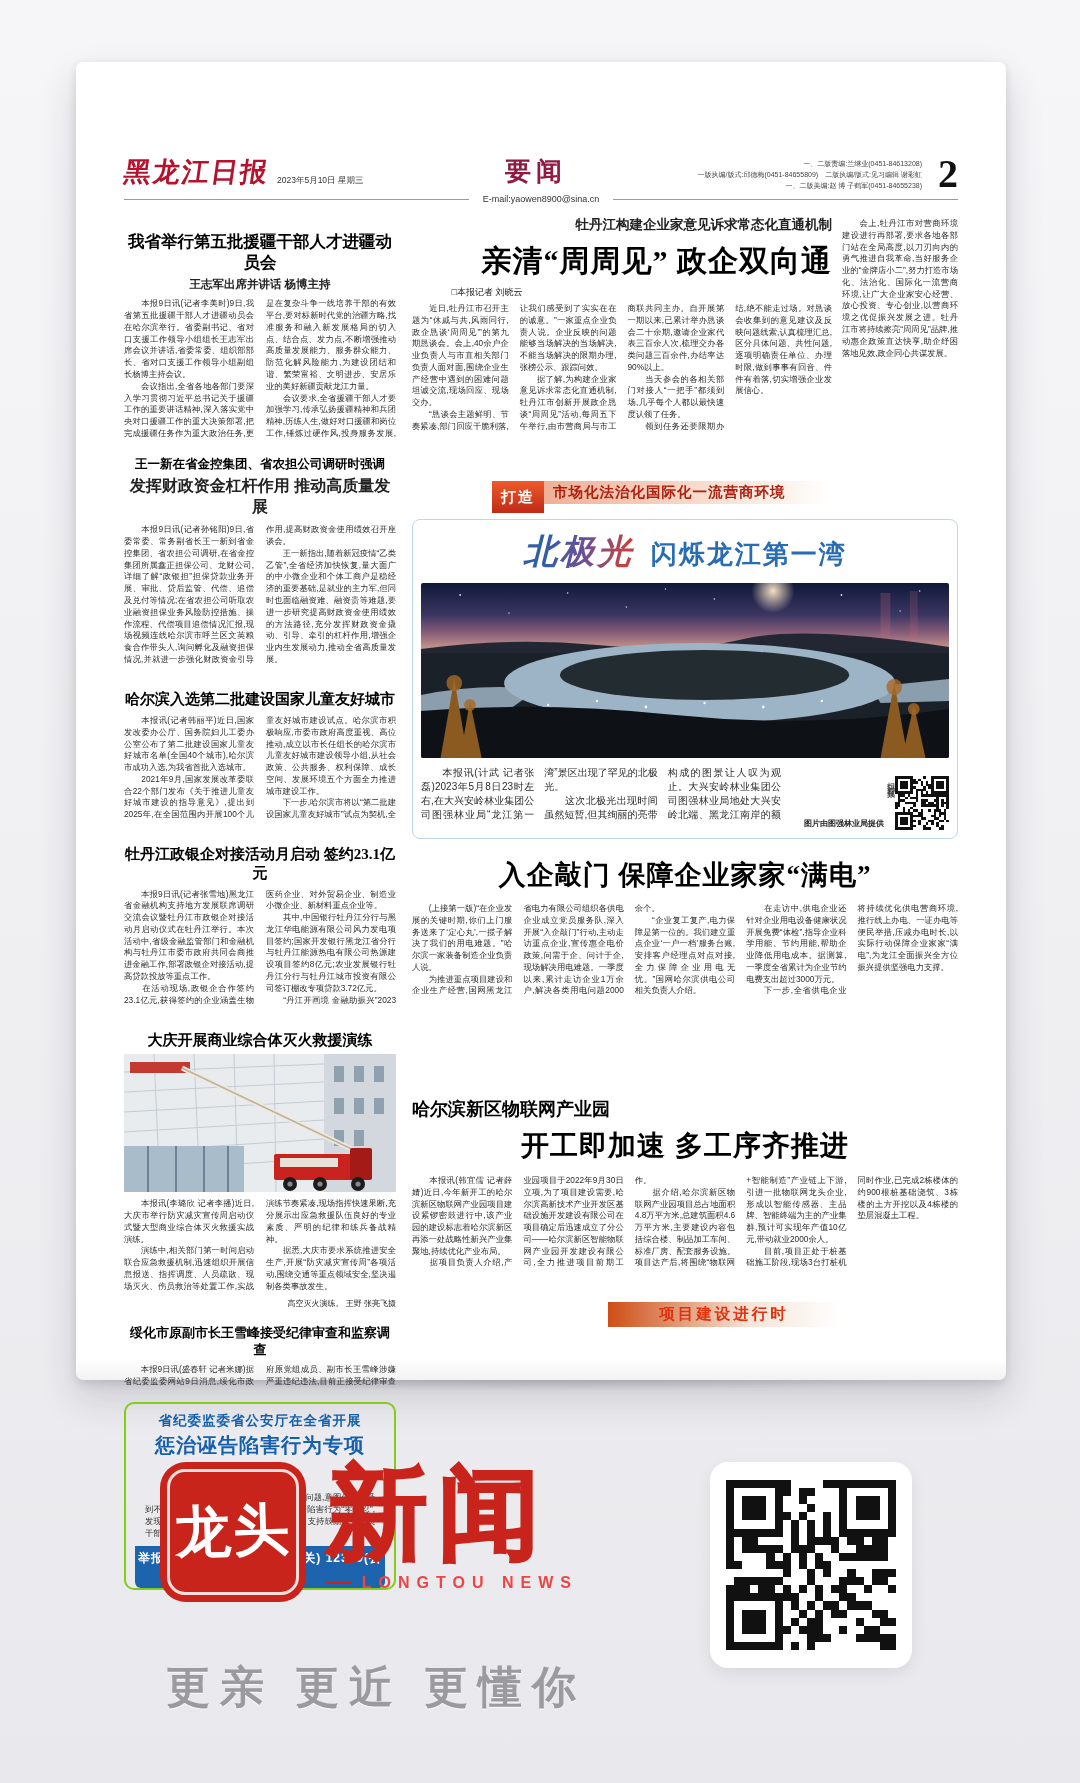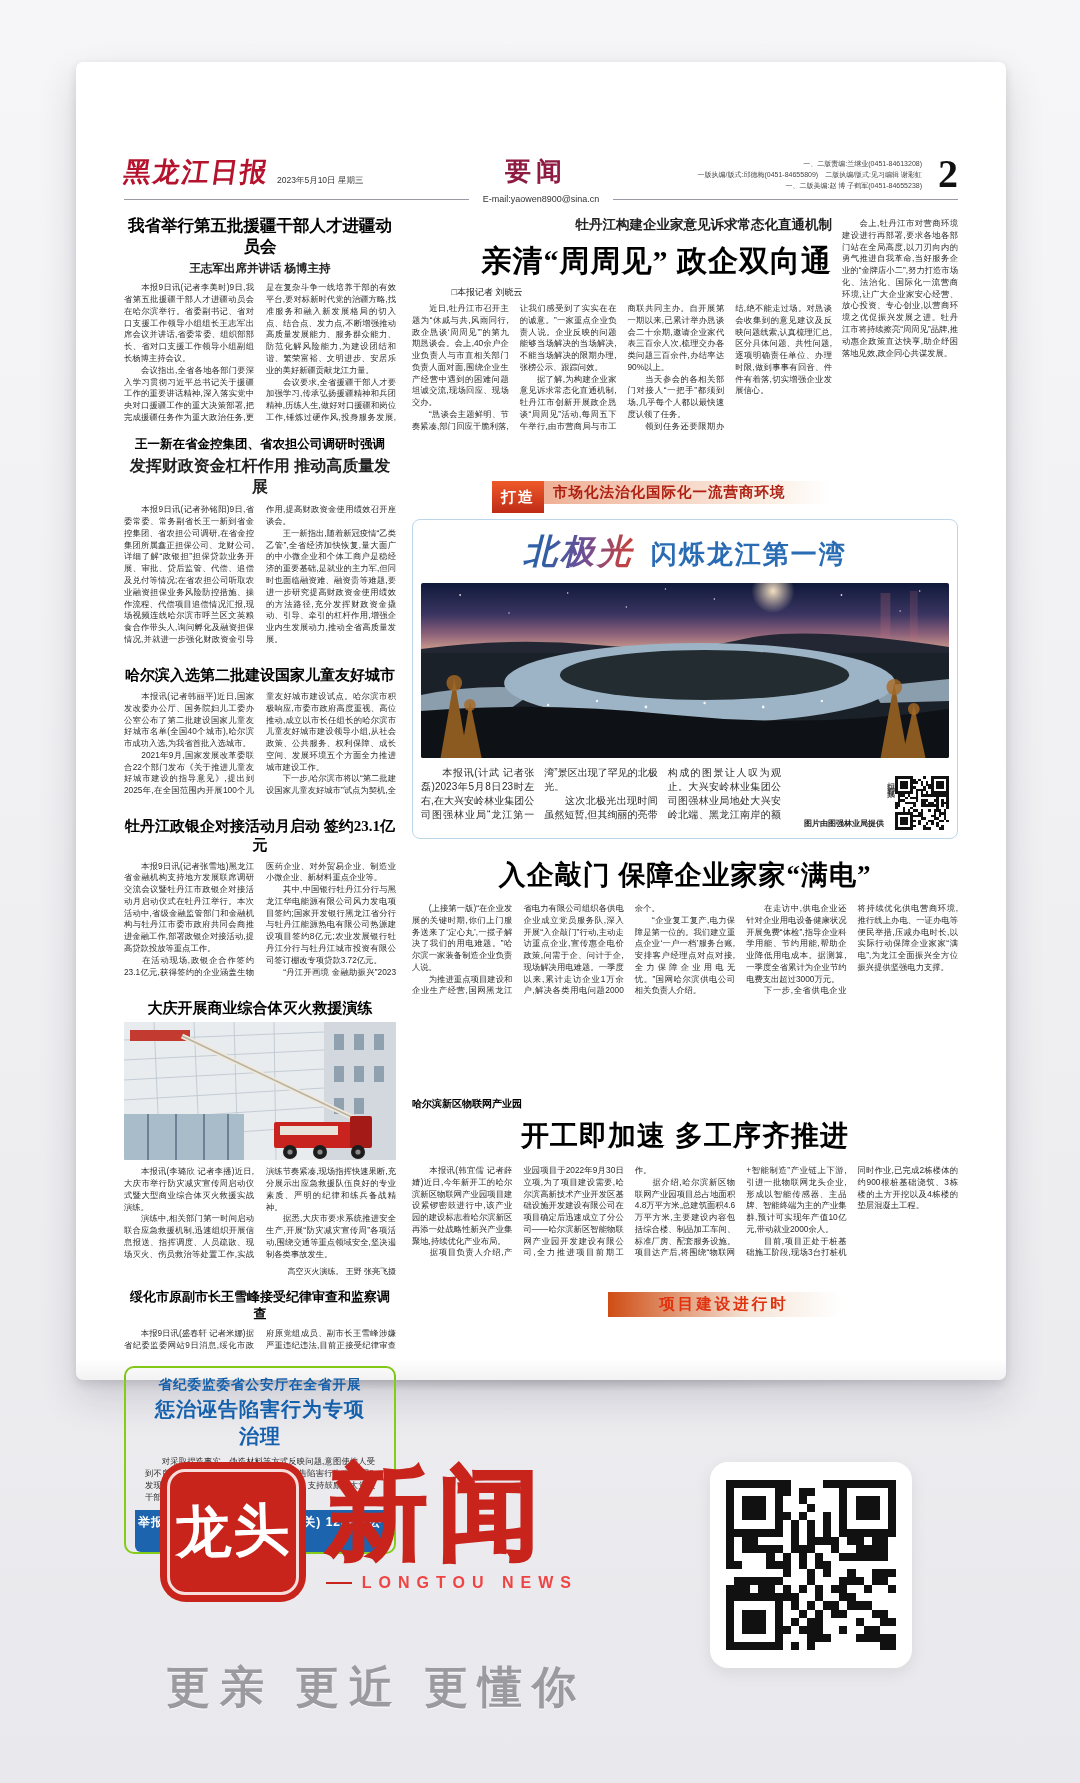--- a/index.html
+++ b/index.html
@@ -38,21 +38,21 @@
   .contacts{font-size:7px;color:#444;line-height:1.6;text-align:right;padding-top:4px;}
   .page-num{font-family:"Liberation Serif","DejaVu Serif",serif;font-size:40px;
     font-weight:bold;color:#111;margin-left:16px;line-height:1;}
   .email-row{display:flex;align-items:center;gap:14px;margin-top:0;}
   .email-row .rule{flex:1;height:1px;background:#9a9aa6;}
   .email-text{font-size:9px;color:#333;}
   
   .content{display:flex;gap:16px;margin-top:12px;}
   .lcol{width:272px;flex:none;}
   .rcol{flex:1;min-width:0;}
-  .art{margin-bottom:12px;}
+  .art{margin-bottom:12px;margin-top:16px;}
   .hl-serif{font-family:"Liberation Serif","DejaVu Serif",serif;font-weight:900;
     text-align:center;color:#000;line-height:1.25;}
   .kicker{font-size:12.5px;font-weight:bold;text-align:center;color:#000;}
   .bodytext{font-size:8.3px;line-height:1.42;text-align:justify;color:#2b2b2b;
     white-space:pre-wrap;overflow:hidden;margin-top:6px;}
   .cols2{column-count:2;column-gap:12px;}
   .caption-line{font-size:8px;color:#222;text-align:right;margin-top:2px;}
   
   .a1-h{font-size:16.5px;}
   .a1-sub{font-size:11.5px;font-weight:bold;text-align:center;margin-top:4px;}
@@ -107,21 +107,21 @@
   .qr-small{width:54px;height:54px;flex:none;}
   
   .power{margin-top:18px;}
   .power-head{font-size:27px;font-weight:900;text-align:center;letter-spacing:1px;
     font-family:"Liberation Serif","DejaVu Serif",serif;color:#000;}
   .cols5{column-count:5;column-gap:11px;font-size:8.3px;line-height:1.42;text-align:justify;
     white-space:pre-wrap;overflow:hidden;color:#2b2b2b;margin-top:10px;}
   .power-body{height:178px;}
   
   .park{margin-top:16px;position:relative;}
-  .park-kicker{font-size:10px;font-weight:bold;color:#000;}
+  .park-kicker{font-size:18px;font-weight:bold;color:#000;}
   .park-head{font-size:28px;font-weight:900;text-align:center;margin:6px 0 2px;color:#000;
     font-family:"Liberation Sans","DejaVu Sans",sans-serif;letter-spacing:1px;}
   .park-body{height:152px;}
   .park-badge{position:absolute;left:196px;bottom:0px;width:232px;height:25px;
     background:linear-gradient(90deg,#cf4d15,#f4e4d6 60%,#fff);
     color:#e0320f;font-weight:900;font-size:15.5px;letter-spacing:3px;
     font-family:"Liberation Serif","DejaVu Serif",serif;
     display:flex;align-items:center;justify-content:center;}
   
   .footer{position:absolute;left:160px;right:168px;top:1462px;height:260px;}

